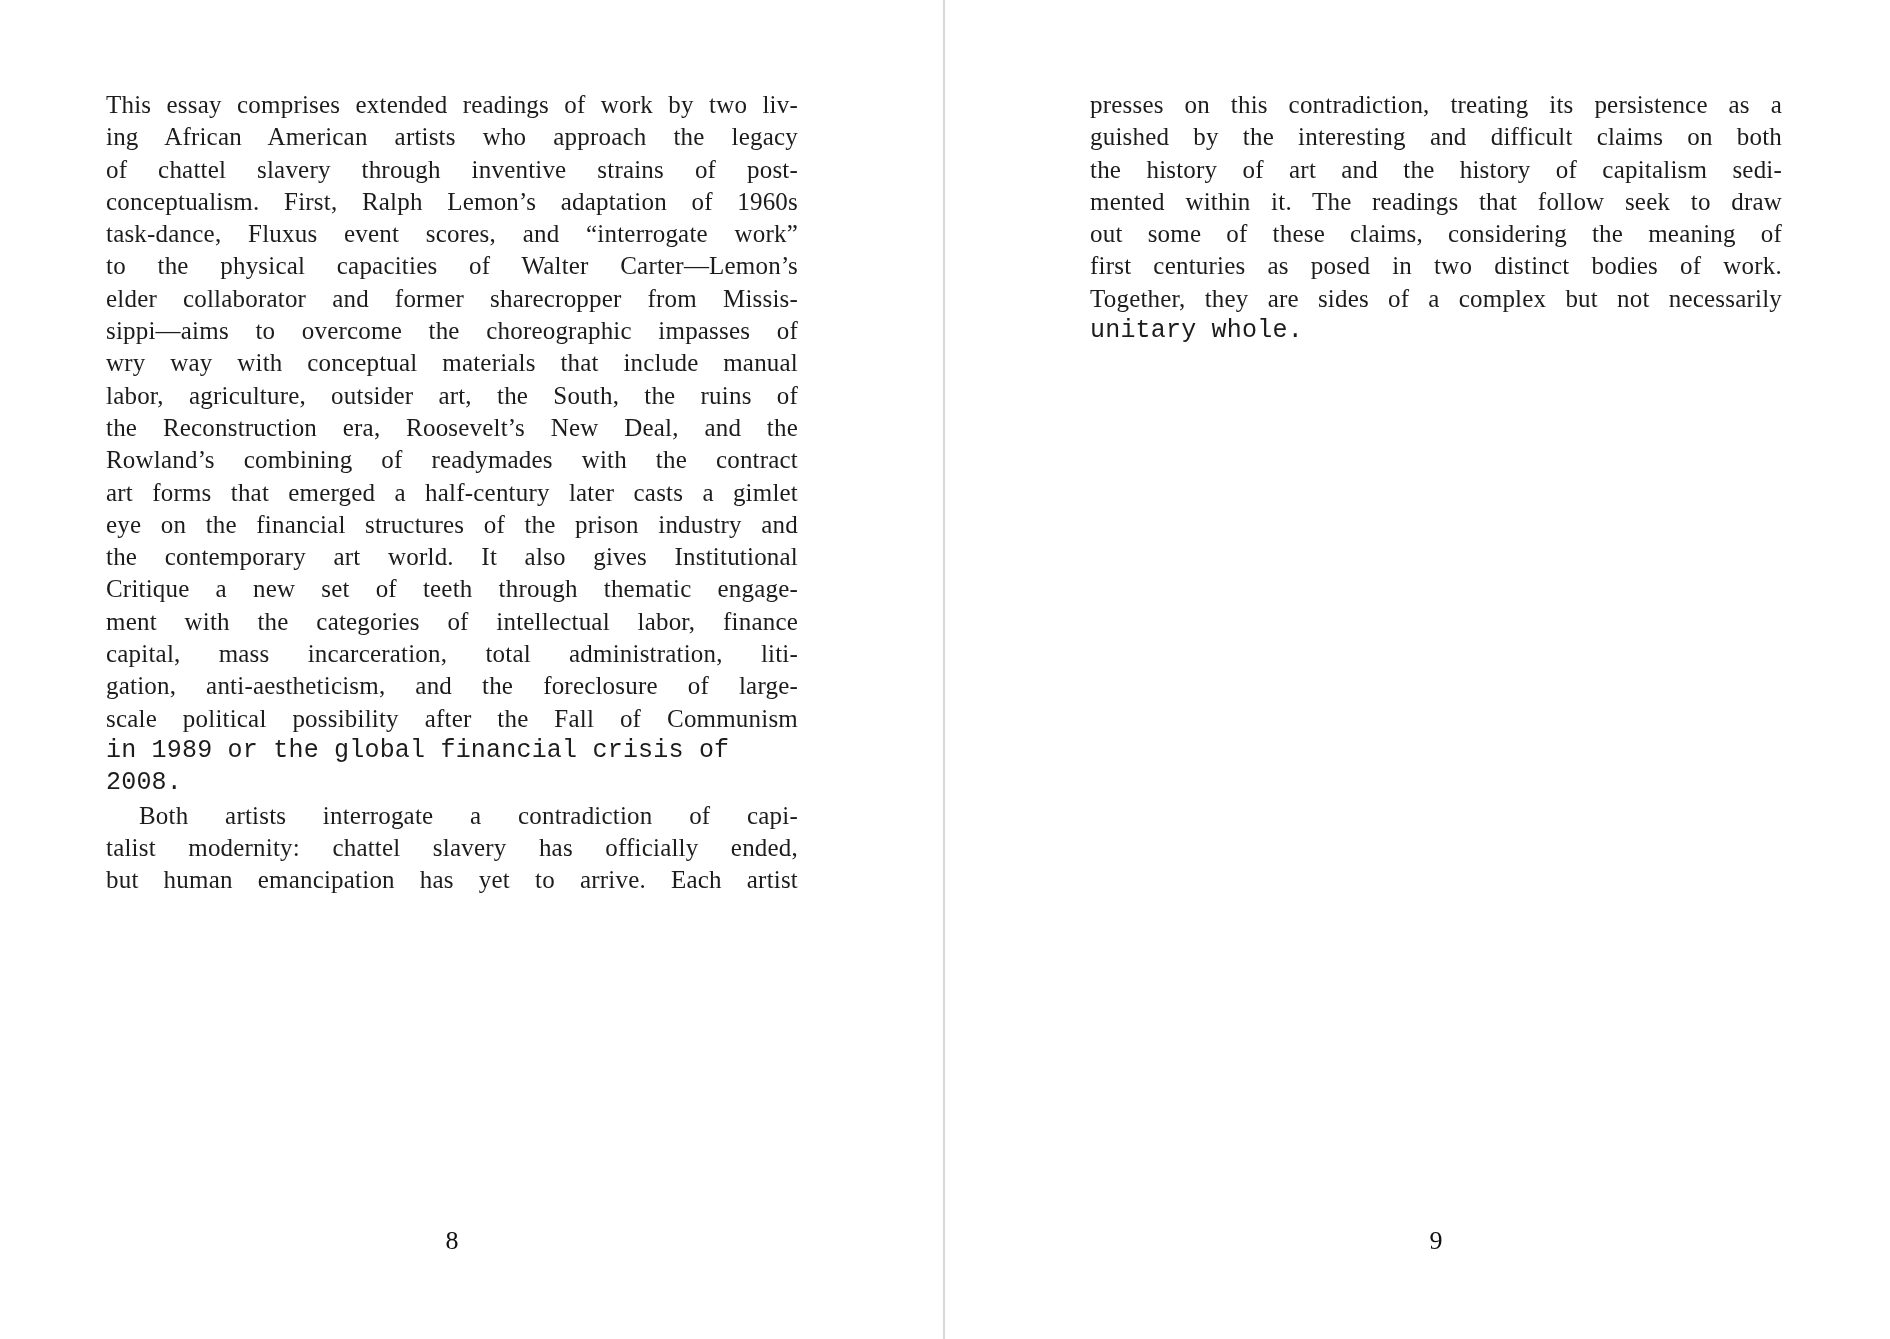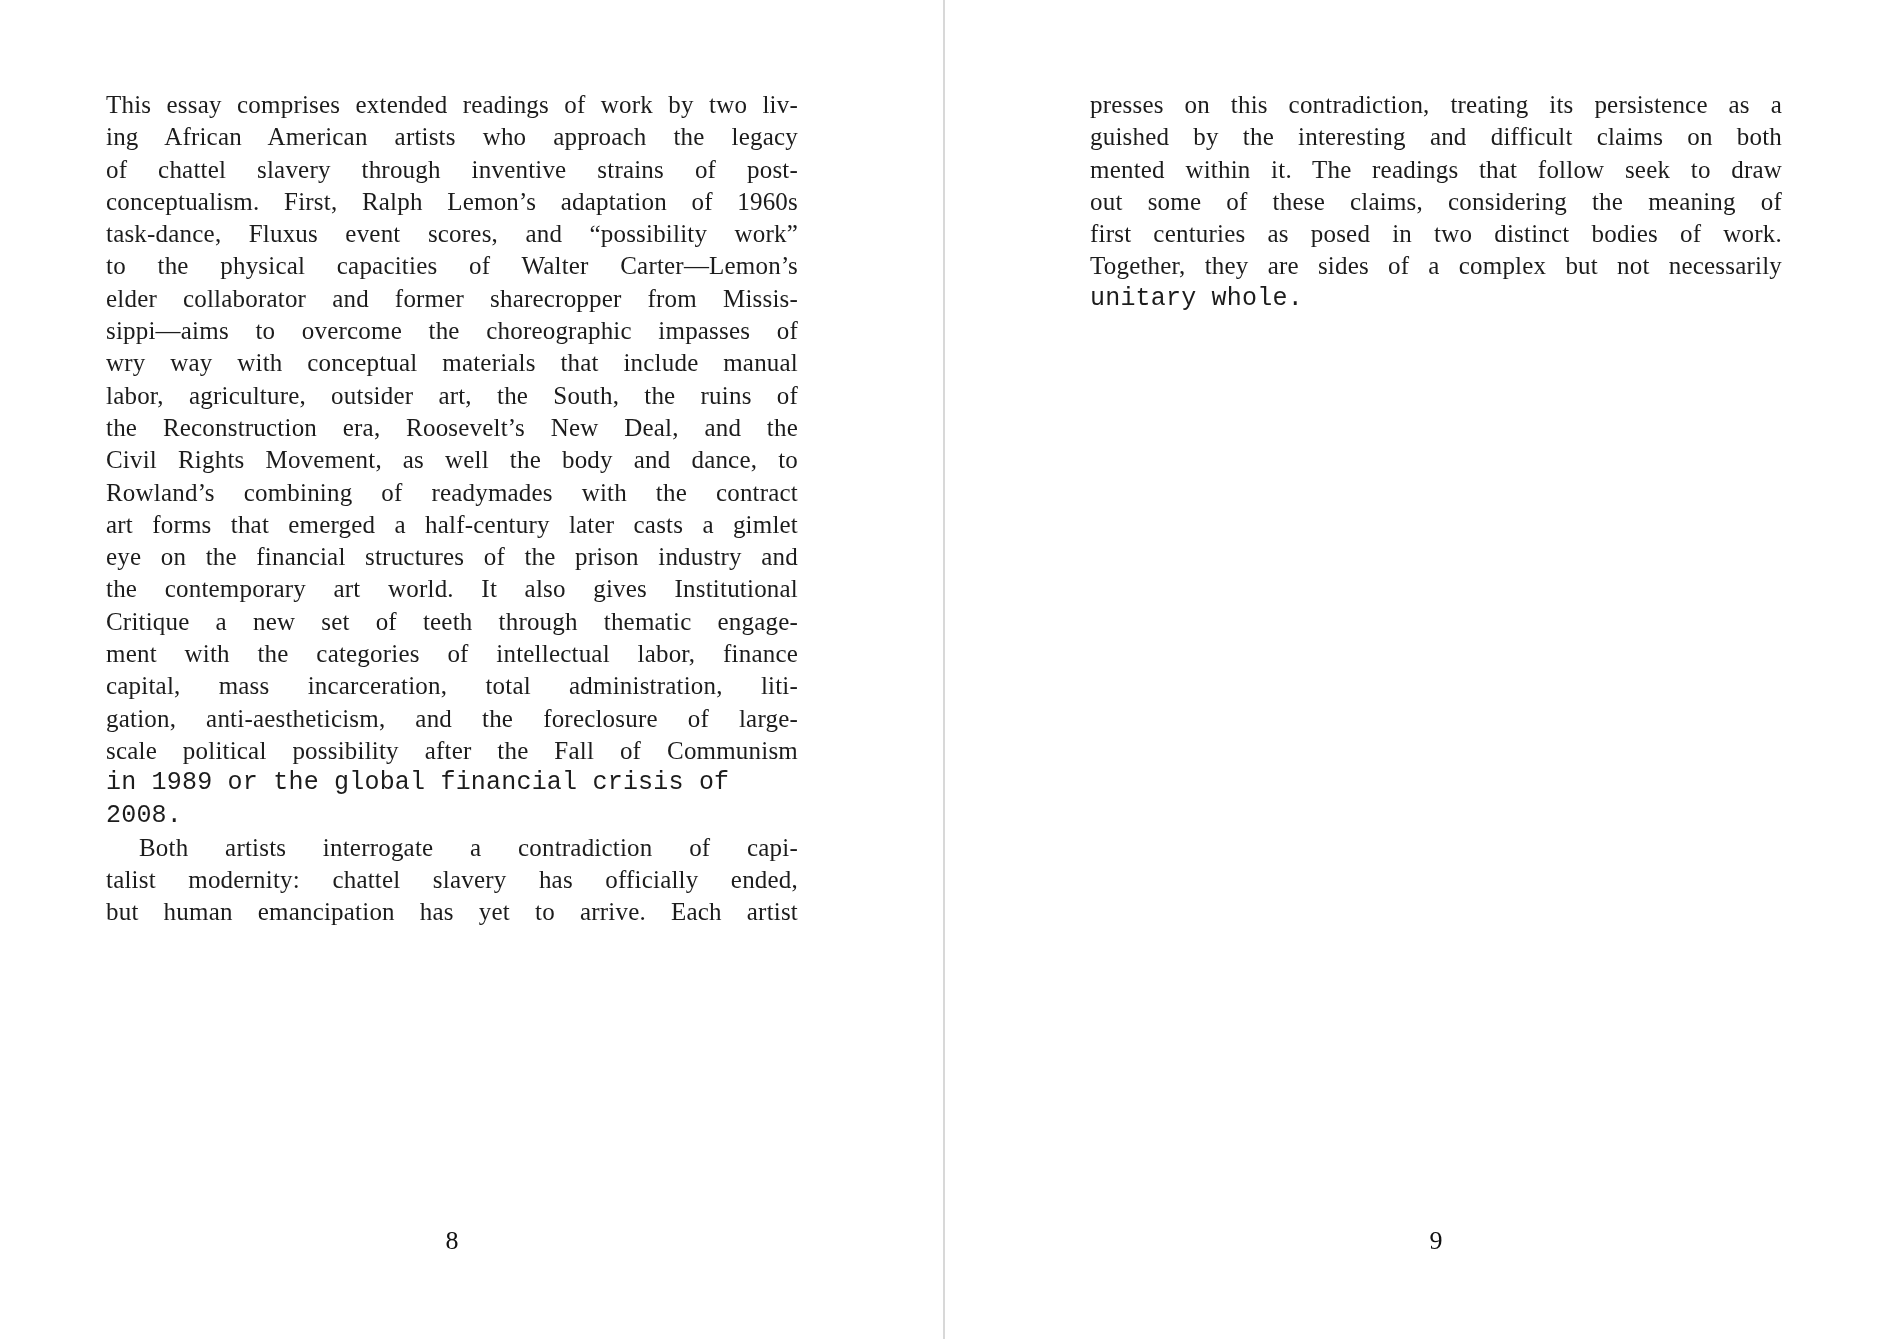--- a/index.html
+++ b/index.html
@@ -60,28 +60,27 @@
 
 <div class="spread">
 
   <div class="page page-left">
     <div class="text-block">
         <div class="paragraph">
           <div class="line">This essay comprises extended readings of work by two liv-</div>
           <div class="line">ing African American artists who approach the legacy</div>
           <div class="line">of chattel slavery through inventive strains of post-</div>
           <div class="line">conceptualism. First, Ralph Lemon’s adaptation of 1960s</div>
-          <div class="line">task-dance, Fluxus event scores, and “possibility work”</div>
+          <div class="line">task-dance, Fluxus event scores, and “interrogate work”</div>
           <div class="line">to the physical capacities of Walter Carter—Lemon’s</div>
           <div class="line">elder collaborator and former sharecropper from Missis-</div>
           <div class="line">sippi—aims to overcome the choreographic impasses of</div>
           <div class="line">wry way with conceptual materials that include manual</div>
           <div class="line">labor, agriculture, outsider art, the South, the ruins of</div>
           <div class="line">the Reconstruction era, Roosevelt’s New Deal, and the</div>
-          <div class="line">Civil Rights Movement, as well the body and dance, to</div>
           <div class="line">Rowland’s combining of readymades with the contract</div>
           <div class="line">art forms that emerged a half-century later casts a gimlet</div>
           <div class="line">eye on the financial structures of the prison industry and</div>
           <div class="line">the contemporary art world. It also gives Institutional</div>
           <div class="line">Critique a new set of teeth through thematic engage-</div>
           <div class="line">ment with the categories of intellectual labor, finance</div>
           <div class="line">capital, mass incarceration, total administration, liti-</div>
           <div class="line">gation, anti-aestheticism, and the foreclosure of large-</div>
           <div class="line">scale political possibility after the Fall of Communism</div>
           <div class="line ragged">in 1989 or the global financial crisis of 2008.</div>
@@ -95,20 +94,21 @@
     <div class="page-number">8</div>
   </div>
 
   <div class="divider"></div>
 
   <div class="page page-right">
     <div class="text-block">
         <div class="paragraph">
           <div class="line">presses on this contradiction, treating its persistence as a</div>
           <div class="line">guished by the interesting and difficult claims on both</div>
+          <div class="line">the history of art and the history of capitalism sedi-</div>
           <div class="line">mented within it. The readings that follow seek to draw</div>
           <div class="line">out some of these claims, considering the meaning of</div>
           <div class="line">first centuries as posed in two distinct bodies of work.</div>
           <div class="line">Together, they are sides of a complex but not necessarily</div>
           <div class="line ragged">unitary whole.</div>
         </div>
       </div>
     <div class="page-number">9</div>
   </div>
 

